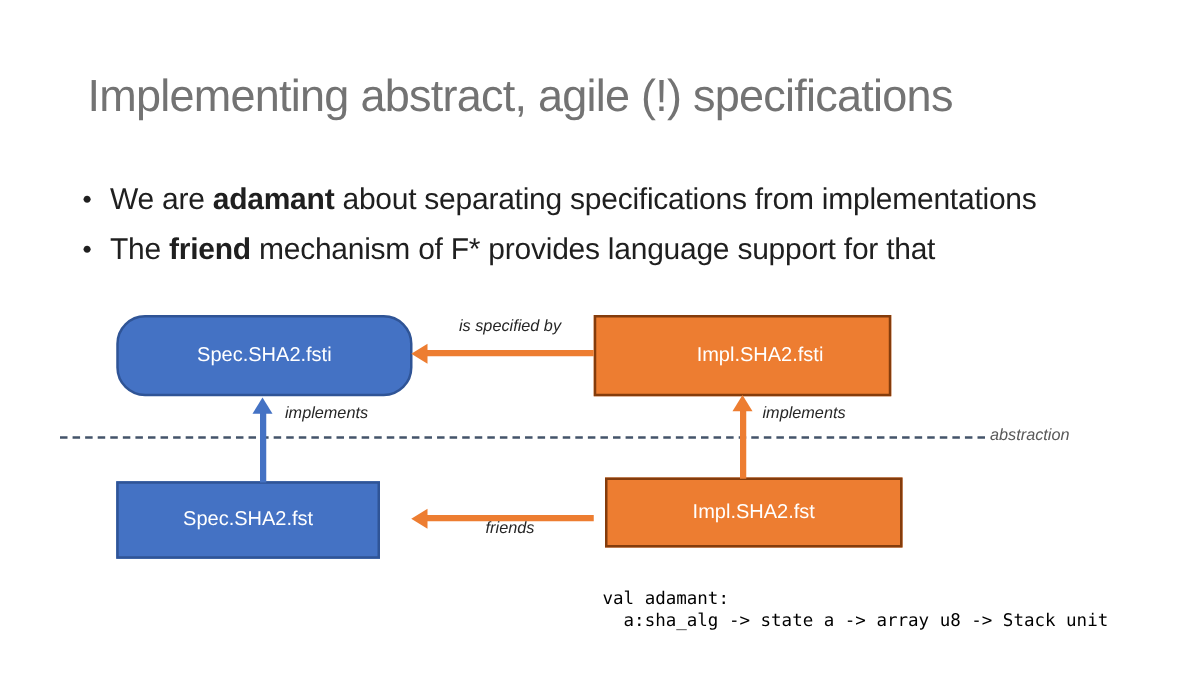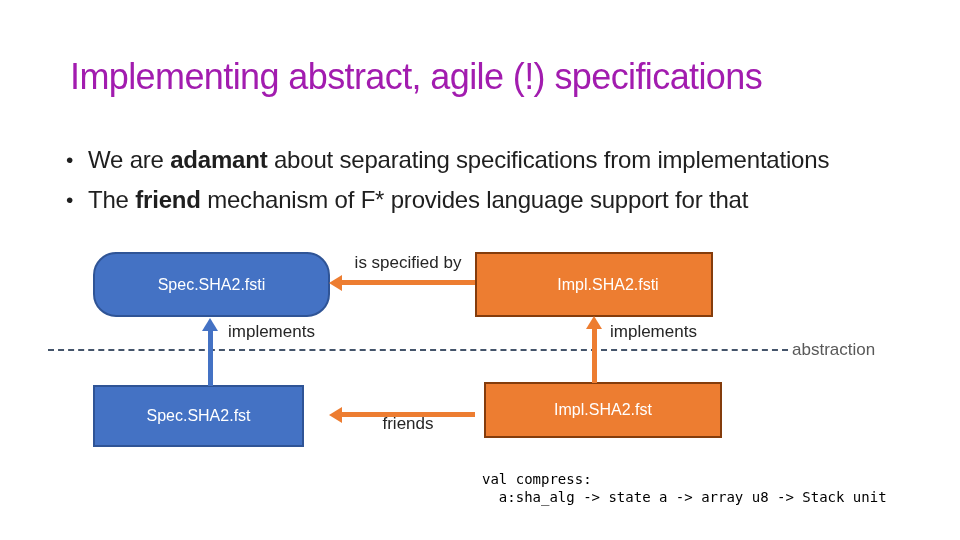--- a/index.html
+++ b/index.html
@@ -1,20 +1,20 @@
 <!DOCTYPE html>
 <html style="--spec-fill: #4472C4; --spec-border: #2F5496; --impl-fill: #ED7D31; --impl-border: #843C0C; --arrow-orange: #ED7D31; --arrow-blue: #4472C4; --dashed-line: #44546A;"><head>
 <meta charset="utf-8">
 <style>
   html,body{margin:0;padding:0;background:#ffffff;}
   .slide{position:relative;width:960px;height:540px;background:#ffffff;overflow:hidden;
          font-family:"Liberation Sans",sans-serif;color:#1f1f1f;}
 
   .title{position:absolute;left:70px;top:56px;margin:0;font-size:36px;font-weight:400;
-         letter-spacing:-0.6px;color:#a21caf;white-space:nowrap;}
+         letter-spacing:-0.6px;color:#737373;white-space:nowrap;}
 
   .bullets{position:absolute;left:66px;top:140px;}
   .bullet{display:flex;align-items:flex-start;line-height:40px;font-size:24px;letter-spacing:-0.2px;white-space:nowrap;}
   .marker{width:22px;font-size:21px;}
   .seg-bold{font-weight:700;text-align:center;}
 
   .box{position:absolute;display:flex;align-items:center;justify-content:center;
        color:#ffffff;font-size:16px;box-sizing:border-box;z-index:2;}
   .box.blue{background:var(--spec-fill,#4472C4);border:2px solid var(--spec-border,#2F5496);}
   .box.orange{background:var(--impl-fill,#ED7D31);border:2px solid var(--impl-border,#843C0C);}
@@ -37,21 +37,21 @@
   #arrow-friends-shaft{left:341px;top:412px;width:134px;height:5px;}
   #arrow-friends-head{left:329px;top:407px;}
   #arrow-impl-left-shaft{left:208px;top:330px;width:5px;height:56px;}
   #arrow-impl-left-head{left:202px;top:318px;}
   #arrow-impl-right-shaft{left:592px;top:328px;width:5px;height:55px;}
   #arrow-impl-right-head{left:586px;top:316px;}
 
   .dash{position:absolute;left:48px;top:349px;width:740px;height:0;
         border-top:2px dashed var(--dashed-line,#44546A);z-index:1;}
 
-  .dlabel{position:absolute;font-size:17px;color:#262626;z-index:4;white-space:nowrap;}
+  .dlabel{position:absolute;font-style:italic;font-size:13px;color:#262626;z-index:4;white-space:nowrap;}
   #lbl-specified{left:341px;top:253px;width:134px;text-align:center;}
   #lbl-friends{left:341px;top:387px;width:134px;text-align:center;margin-top:27px;}
   #lbl-impl-left{left:228px;top:322px;}
   #lbl-impl-right{left:610px;top:322px;}
   #lbl-abstraction{left:792px;top:340px;color:#595959;}
 
   .code{position:absolute;left:482px;top:470px;
         font-family:"DejaVu Sans Mono","Liberation Mono",monospace;
         font-size:14px;line-height:18px;color:#000000;}
   .code div{white-space:pre;}
@@ -100,17 +100,17 @@
   <div class="dlabel" id="lbl-impl-right">implements</div>
 
   <div class="dash"></div>
   <div class="dlabel" id="lbl-abstraction">abstraction</div>
 
   <div class="shaft" id="arrow-friends-shaft"></div>
   <div class="head left" id="arrow-friends-head"></div>
   <div class="dlabel" id="lbl-friends">friends</div>
 
   <div class="code">
-    <div>val compress:</div>
+    <div>val adamant:</div>
     <div>  a:sha_alg -&gt; state a -&gt; array u8 -&gt; Stack unit</div>
   </div>
 
 </div>
 
 </body></html>

